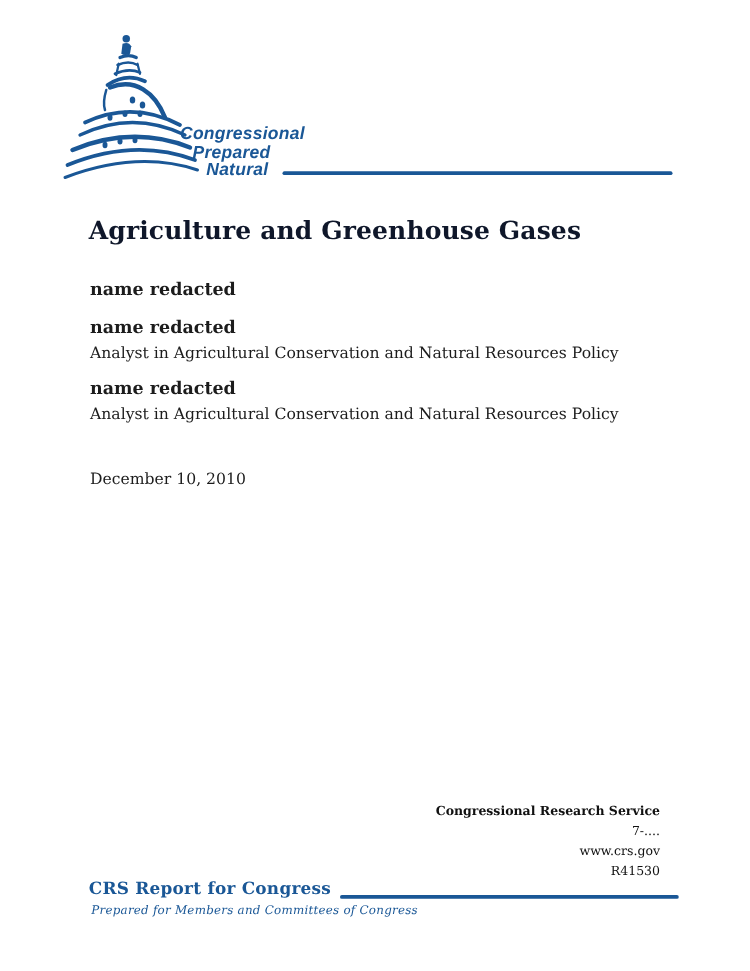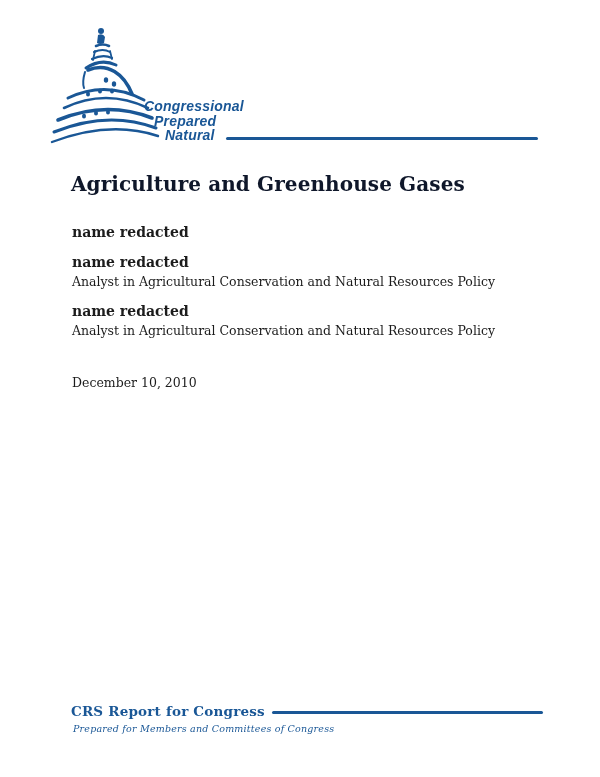--- a/index.html
+++ b/index.html
@@ -46,21 +46,21 @@
   
   .footer-right {
     position: absolute; right: 72px; top: 642px;
     text-align: right; font-size: 10px; line-height: 16px;
     color: #111;
   }
   .footer-right .fr-org { font-weight: bold; }
   
   .footer-left-banner {
     position: absolute; left: 71px; top: 703px; width: 472px;
-    display: flex; align-items: center;
+    display: flex; align-items: flex-end;
   }
   .fl-banner-text {
     font-size: 13.5px; font-weight: bold;
     color: var(--brand-blue); white-space: nowrap;
     letter-spacing: 0.2px;
   }
   .fl-rule { flex: 1; height: 3px; background: var(--brand-blue); border-radius: 2px; margin-left: 7px; margin-top: 2px; }
   .fl-tagline {
     position: absolute; left: 73px; top: 723px;
     font-style: italic; font-size: 9.5px;
@@ -127,20 +127,26 @@
       <div class="author-role">Analyst in Agricultural Conservation and Natural Resources Policy</div>
     </div>
     <div class="author">
       <div class="author-name">name redacted</div>
       <div class="author-role">Analyst in Agricultural Conservation and Natural Resources Policy</div>
     </div>
   </section>
 
   <div class="date">December 10, 2010</div>
 
+  <div class="footer-right">
+    <div class="fr-org">Congressional Research Service</div>
+    <div>7-....</div>
+    <div>www.crs.gov</div>
+    <div>R41530</div>
+  </div>
 
   <div class="footer-left-banner">
     <span class="fl-banner-text">CRS Report for Congress</span>
     <span class="fl-rule"></span>
   </div>
   <div class="fl-tagline">Prepared for Members and Committees of Congress</div>
 
 </div>
 
 </body></html>

